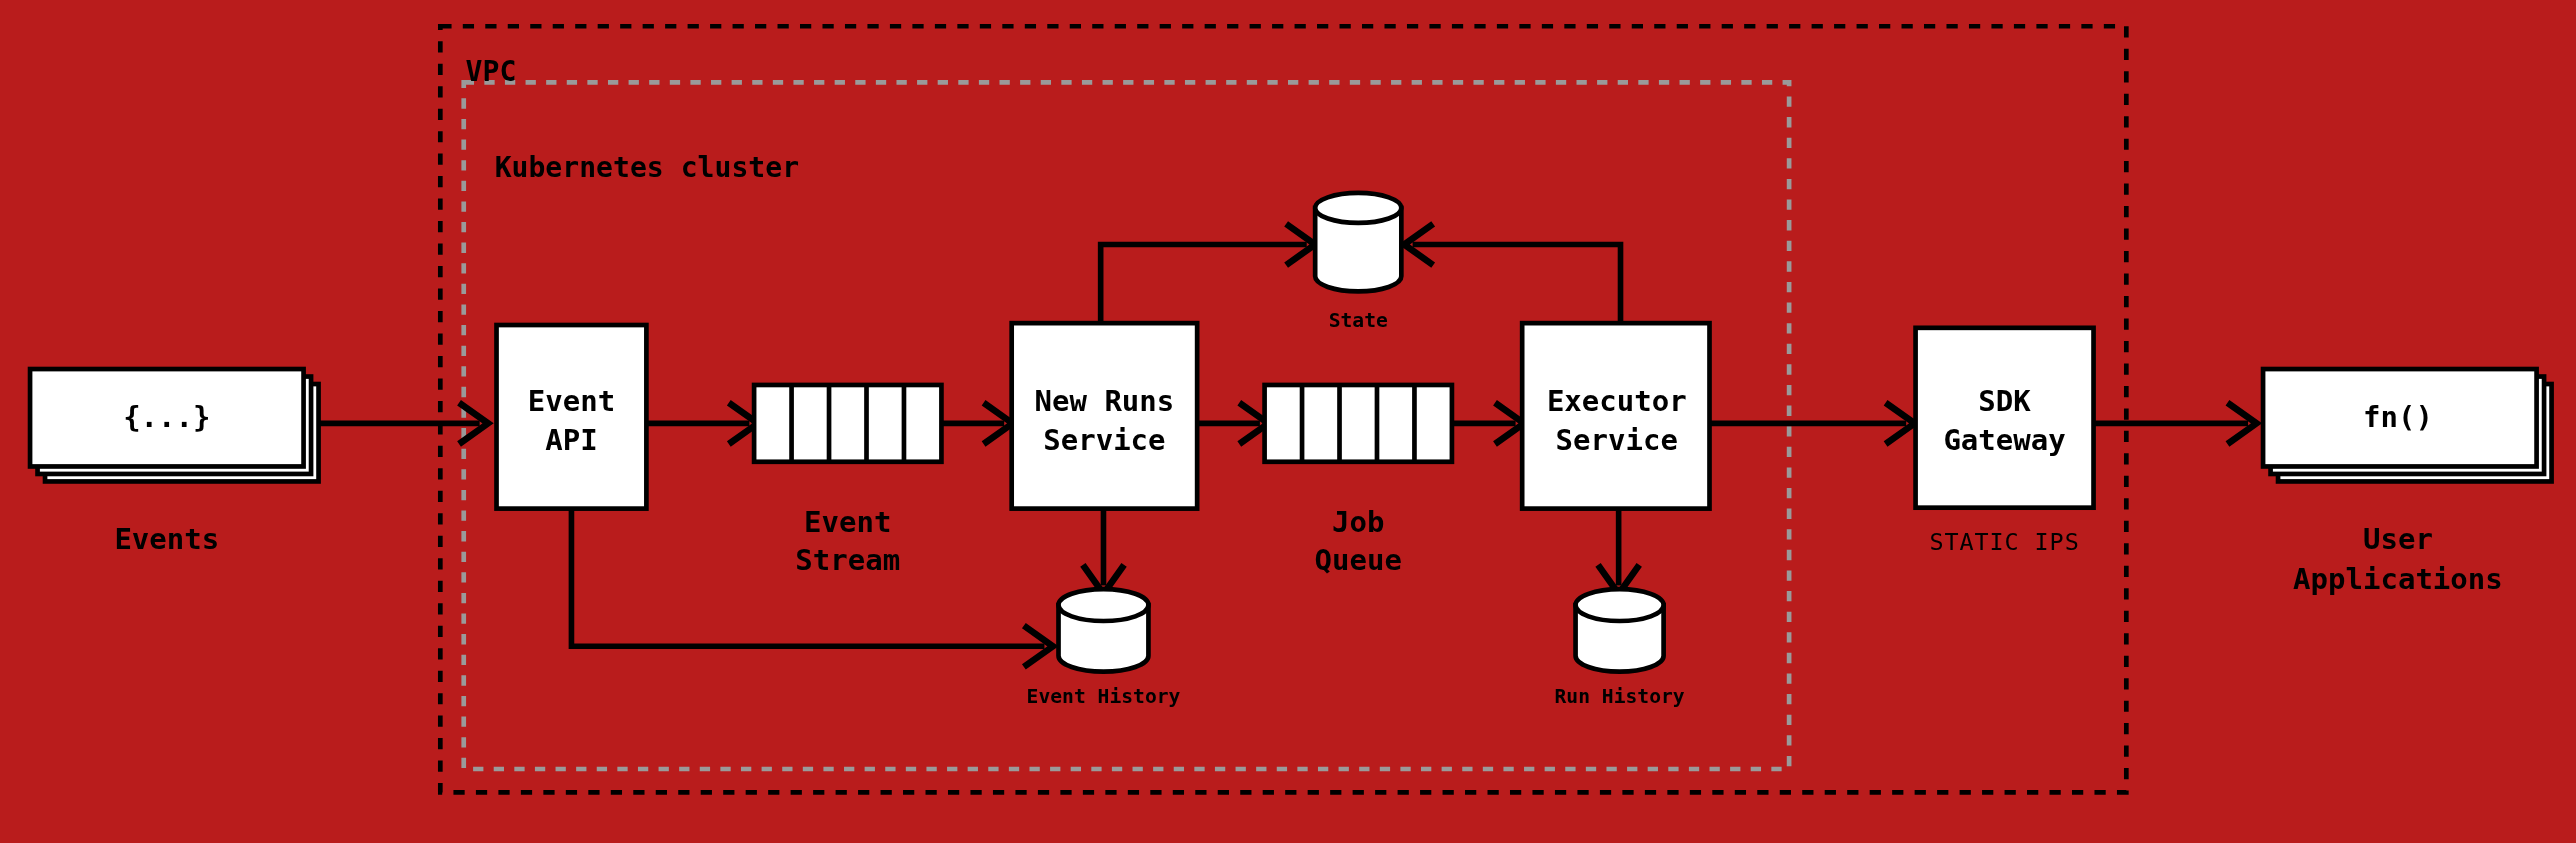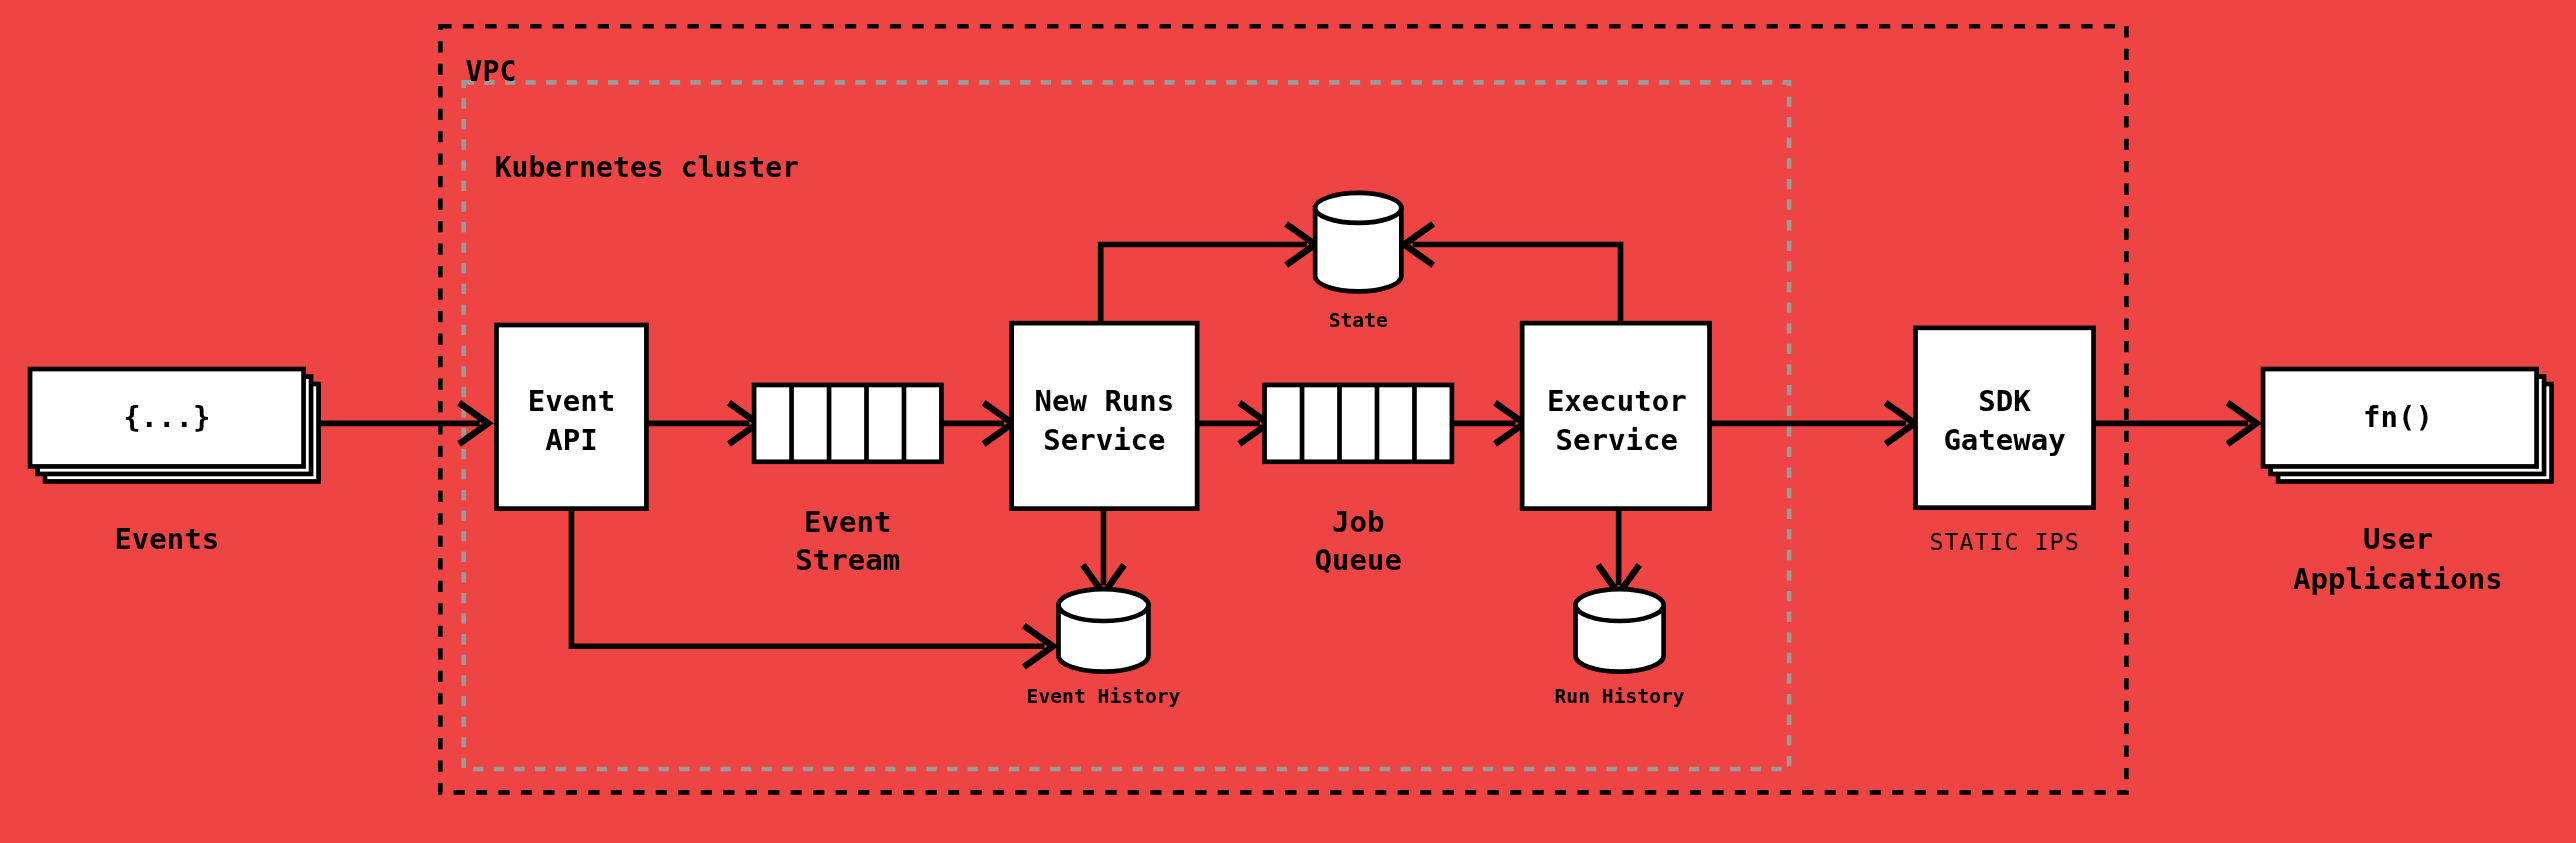--- a/index.html
+++ b/index.html
@@ -4,21 +4,21 @@
 <style>
   html, body {
     margin: 0;
     padding: 0;
     background: #ffffff;
   }
   #stage {
     position: relative;
     width: 2576px;
     height: 843px;
-    background: #ef4444;
+    background: #b91c1c;
     font-family: "DejaVu Sans Mono", monospace;
     overflow: hidden;
   }
   svg.diagram {
     position: absolute;
     inset: 0;
     width: 2576px;
     height: 843px;
   }
   .stroke-black {

